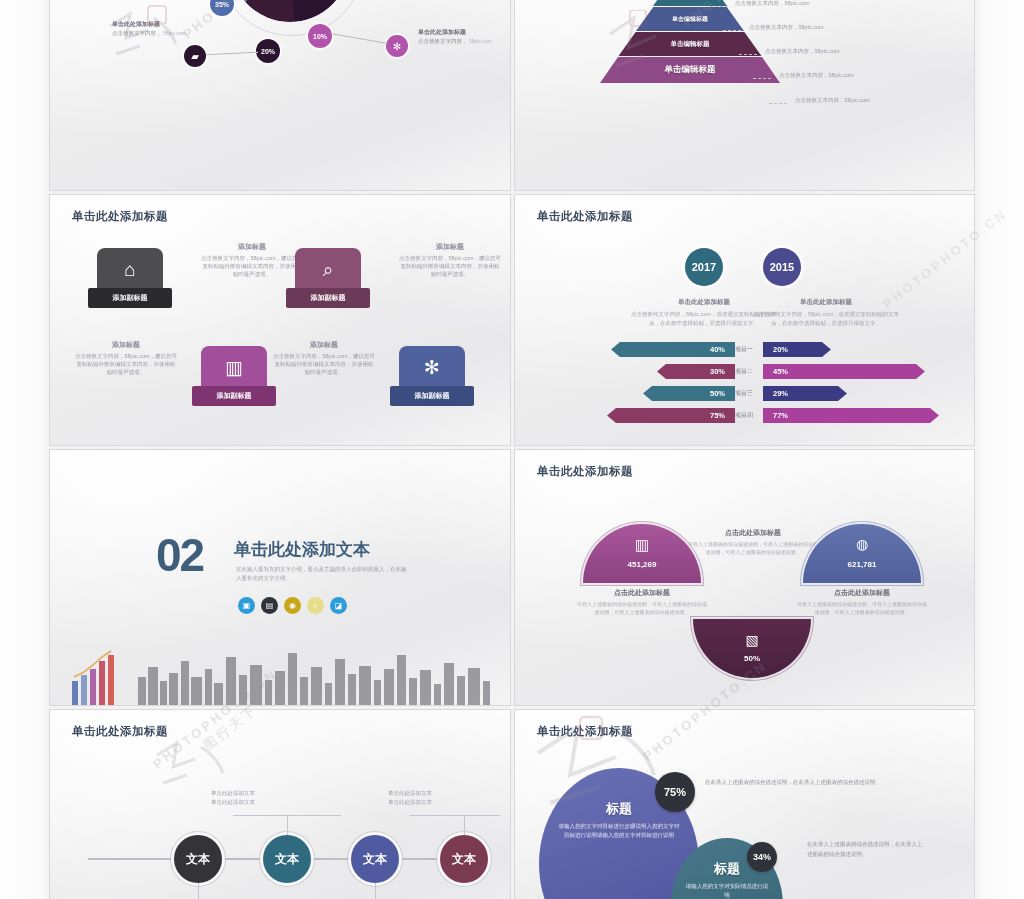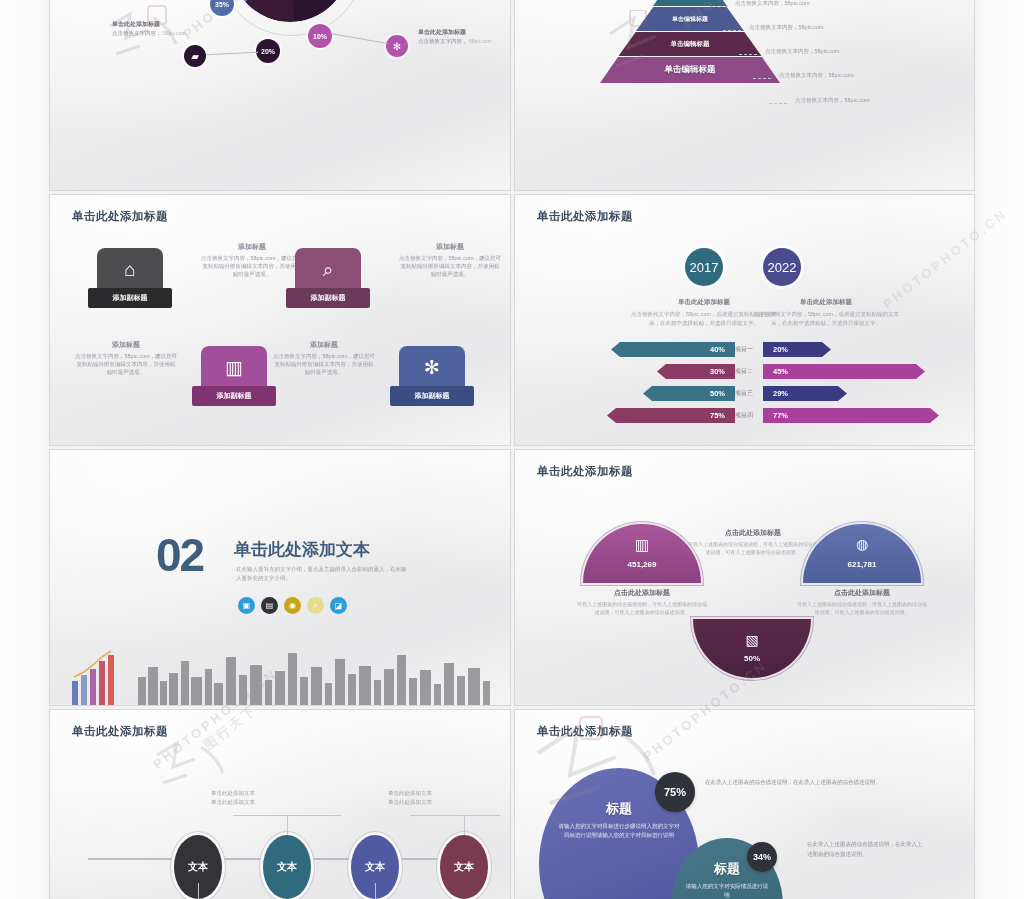--- a/index.html
+++ b/index.html
@@ -83,21 +83,21 @@
     position:absolute;left:0;top:40px;width:84px;height:20px;border-radius:2px;
     display:flex;align-items:center;justify-content:center;
     color:#fff;font-size:7px;font-weight:bold;
   }
   .lap .glyph{color:#fff;font-size:19px;line-height:1;}
   .cap{position:absolute;width:104px;font-size:5.5px;color:#9b9ba6;line-height:8px;text-align:center;}
   .cap b{display:block;font-size:7px;color:#8b8b96;margin-bottom:3px;font-weight:bold;}
   
   .yr{
     position:absolute;width:38px;height:38px;border-radius:50%;
-    color:#fff;font-size:13px;font-weight:normal;display:flex;align-items:center;justify-content:center;
+    color:#fff;font-size:11px;font-weight:bold;display:flex;align-items:center;justify-content:center;
     box-shadow:0 0 0 3px rgba(255,255,255,.75),0 1px 3px rgba(0,0,0,.18);
   }
   .ycol{position:absolute;width:150px;text-align:center;}
   .ycol .h{font-size:6.5px;color:#7b7b88;font-weight:bold;margin-bottom:3px;}
   .ycol .p{font-size:5.5px;color:#a2a2ad;line-height:8.5px;}
   .arrow{position:absolute;height:15px;display:flex;align-items:center;color:#fff;font-size:7.5px;font-weight:bold;}
   .arrow.l{justify-content:flex-end;padding-right:10px;clip-path:polygon(9px 0,100% 0,100% 100%,9px 100%,0 50%);}
   .arrow.r{justify-content:flex-start;padding-left:10px;clip-path:polygon(0 0,calc(100% - 9px) 0,100% 50%,calc(100% - 9px) 100%,0 100%);}
   .itemlab{position:absolute;font-size:6px;color:#7d7d89;width:34px;text-align:center;line-height:15px;}
   
@@ -109,22 +109,22 @@
   .city{position:absolute;left:0;bottom:0;width:100%;height:58px;opacity:.85;}
   
   .semi{position:absolute;width:118px;height:118px;}
   .semi .half{position:absolute;width:118px;height:118px;}
   .semicap{position:absolute;width:132px;text-align:center;}
   .semicap .h{font-size:7px;font-weight:bold;color:#6f6f7c;margin-bottom:3px;}
   .semicap .p{font-size:5px;color:#a6a6b0;line-height:7.5px;}
   
   .tl-line{position:absolute;height:2px;background:#bcbcc6;}
   .tcirc{
-    position:absolute;width:48px;height:64px;border-radius:50%;
-    display:flex;align-items:center;justify-content:center;color:#fff;font-size:10px;font-weight:bold;
+    position:absolute;width:48px;height:48px;border-radius:50%;
+    display:flex;align-items:center;justify-content:center;color:#fff;font-size:12px;font-weight:bold;
     box-shadow:0 0 0 3px rgba(255,255,255,.85),0 0 0 4px rgba(180,180,190,.55);
   }
   .tnote{position:absolute;width:108px;text-align:center;font-size:5.5px;color:#9c9ca6;line-height:9px;}
   .tstem{position:absolute;width:1px;background:#c5c5cf;}
   .tbar{position:absolute;height:1px;background:#c5c5cf;}
   
   .ocirc{position:absolute;border-radius:50%;display:flex;flex-direction:column;align-items:center;}
   .ocirc .t{font-size:13px;font-weight:bold;color:#fff;text-shadow:0 1px 2px rgba(0,0,0,.25);}
   .ocirc .d{font-size:5.5px;color:#e9e9f2;line-height:9px;text-align:center;width:78%;margin-top:4px;}
   .badge{
@@ -245,21 +245,21 @@
   <div class="cap" style="left:222px;top:146px;">
     <b>添加标题</b>
     <span>点击替换文字内容，58pic.com，建议您可复制粘贴外部所编辑文本内容，并使用粘贴时最严选项。</span>
   </div>
 </div>
 
 <div class="slide" style="left:465px;top:195px;width:459px;height:250px;">
   <div class="sheen"></div>
   <div class="stitle">单击此处添加标题</div>
   <div class="yr" style="left:170px;top:53px;background:#2f6a7e;">2017</div>
-  <div class="yr" style="left:248px;top:53px;background:#4a4a8f;">2022</div>
+  <div class="yr" style="left:248px;top:53px;background:#4a4a8f;">2015</div>
   <div class="ycol" style="left:114px;top:103px;">
     <div class="h">单击此处添加标题</div>
     <div class="p">点击替换纯文字内容，58pic.com，或者通过复制粘贴的文本后，在此框中选择粘贴，并选择只保留文字。</div>
   </div>
   <div class="ycol" style="left:236px;top:103px;">
     <div class="h">单击此处添加标题</div>
     <div class="p">点击替换纯文字内容，58pic.com，或者通过复制粘贴的文本后，在此框中选择粘贴，并选择只保留文字。</div>
   </div>
 
   <div class="arrow l" style="left:96px;top:147px;width:114px;background:#3a7287;">40%</div>

